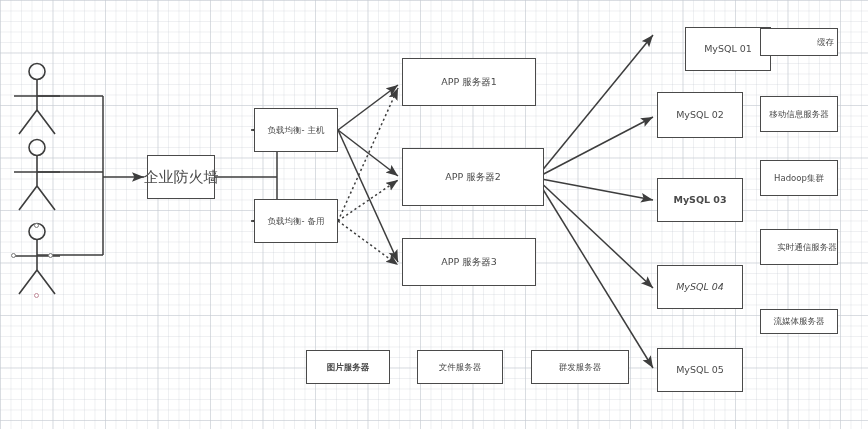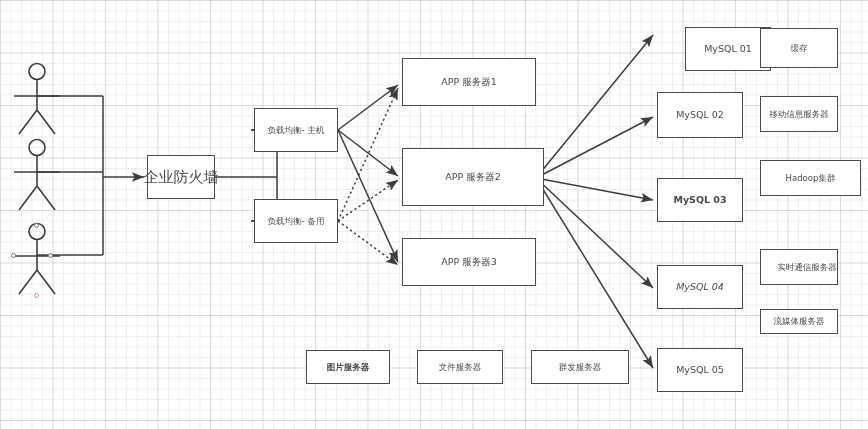--- a/index.html
+++ b/index.html
@@ -163,30 +163,30 @@
       </div>
       <div class="node" style="left: 657px; top: 178px; width: 86px; height: 44px; font-size: 9.5px; border-color: rgb(74, 74, 74); background: rgb(255, 255, 255); color: rgb(74, 74, 74); font-weight: bold;">
         <span class="node-label">MySQL 03</span>
       </div>
       <div class="node" style="left: 657px; top: 265px; width: 86px; height: 44px; font-size: 9.5px; border-color: rgb(74, 74, 74); background: rgb(255, 255, 255); color: rgb(74, 74, 74); font-style: italic;">
         <span class="node-label">MySQL 04</span>
       </div>
       <div class="node" style="left: 657px; top: 348px; width: 86px; height: 44px; font-size: 9.5px; border-color: rgb(74, 74, 74); background: rgb(255, 255, 255); color: rgb(74, 74, 74);">
         <span class="node-label">MySQL 05</span>
       </div>
-      <div class="node" style="left: 760px; top: 28px; width: 78px; height: 40px; font-size: 8.5px; border-color: rgb(74, 74, 74); background: rgb(255, 255, 255); color: rgb(74, 74, 74);">
+      <div class="node" style="left: 760px; top: 28px; width: 78px; height: 28px; font-size: 8.5px; border-color: rgb(74, 74, 74); background: rgb(255, 255, 255); color: rgb(74, 74, 74); justify-content: flex-end;">
         <span class="node-label">缓存</span>
       </div>
       <div class="node" style="left: 760px; top: 96px; width: 78px; height: 36px; font-size: 8.5px; border-color: rgb(74, 74, 74); background: rgb(255, 255, 255); color: rgb(74, 74, 74);">
         <span class="node-label">移动信息服务器</span>
       </div>
-      <div class="node" style="left: 760px; top: 160px; width: 101px; height: 36px; font-size: 8.5px; border-color: rgb(74, 74, 74); background: rgb(255, 255, 255); color: rgb(74, 74, 74);">
+      <div class="node" style="left: 760px; top: 160px; width: 78px; height: 36px; font-size: 8.5px; border-color: rgb(74, 74, 74); background: rgb(255, 255, 255); color: rgb(74, 74, 74);">
         <span class="node-label">Hadoop集群</span>
       </div>
-      <div class="node" style="left: 760px; top: 249px; width: 78px; height: 36px; font-size: 8.5px; border-color: rgb(74, 74, 74); background: rgb(255, 255, 255); color: rgb(74, 74, 74); padding-left: 16px;">
+      <div class="node" style="left: 760px; top: 229px; width: 78px; height: 36px; font-size: 8.5px; border-color: rgb(74, 74, 74); background: rgb(255, 255, 255); color: rgb(74, 74, 74); padding-left: 16px;">
         <span class="node-label">实时通信服务器</span>
       </div>
       <div class="node" style="left: 760px; top: 309px; width: 78px; height: 25px; font-size: 8.5px; border-color: rgb(74, 74, 74); background: rgb(255, 255, 255); color: rgb(74, 74, 74);">
         <span class="node-label">流媒体服务器</span>
       </div>
       <div class="node" style="left: 306px; top: 350px; width: 84px; height: 34px; font-size: 8.5px; border-color: rgb(74, 74, 74); background: rgb(255, 255, 255); color: rgb(74, 74, 74); font-weight: bold;">
         <span class="node-label">图片服务器</span>
       </div>
       <div class="node" style="left: 417px; top: 350px; width: 86px; height: 34px; font-size: 8.5px; border-color: rgb(74, 74, 74); background: rgb(255, 255, 255); color: rgb(74, 74, 74);">
         <span class="node-label">文件服务器</span>

